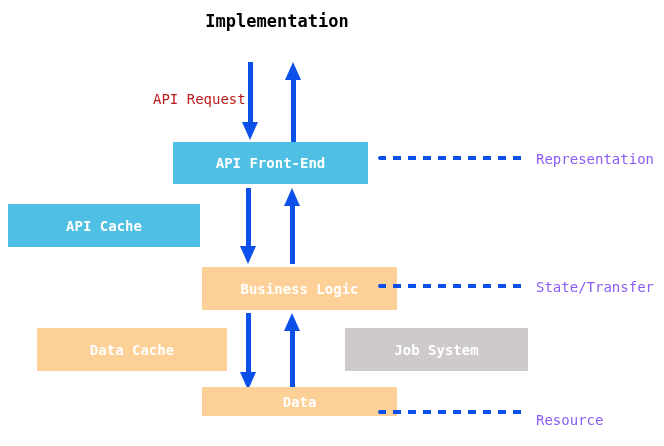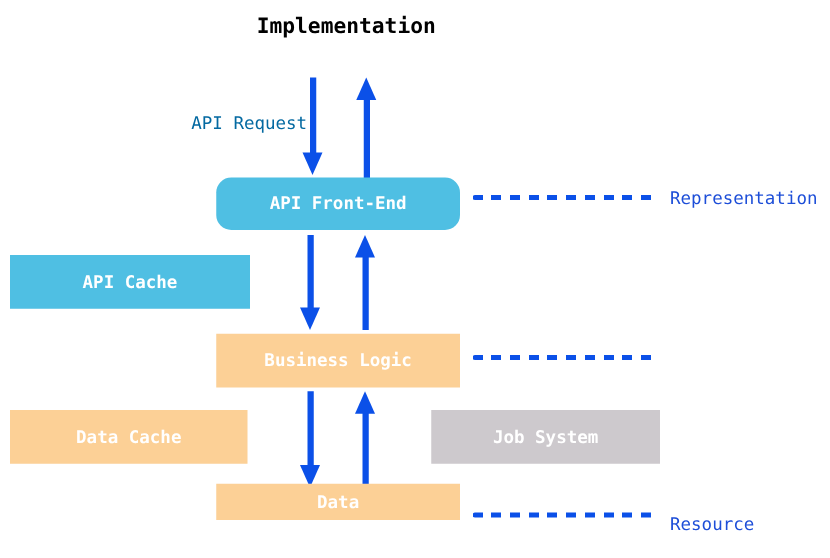--- a/index.html
+++ b/index.html
@@ -20,46 +20,46 @@
     left: 173px; top: 11px; width: 208px;
     text-align: center;
     font-size: 17px;
     font-weight: bold;
     color: #000000;
   }
 
   .flow-label {
     position: absolute;
     font-size: 14px;
-    color: #0369a1;
+    color: #b91c1c;
     white-space: nowrap;
   }
 
   .layer-label {
     position: absolute;
     font-size: 14px;
-    color: #1d4ed8;
+    color: #8b5cf6;
     white-space: nowrap;
   }
 
   .node {
     position: absolute;
     display: flex;
     align-items: center;
     justify-content: center;
     font-size: 14px;
     font-weight: bold;
     color: #ffffff;
     white-space: nowrap;
   }
   .node.cyan   { background: var(--cyan); }
-  .node.orange { background: var(--orange); }
+  .node.orange { background: var(--orange); margin-left: 29px; }
   .node.gray   { background: var(--gray); }
 
-  .box-api-front-end { left: 173px; top: 142px; width: 195px; height: 42px; border-radius: 12px; }
+  .box-api-front-end { left: 173px; top: 142px; width: 195px; height: 42px; }
   .box-api-cache     { left: 8px;   top: 204px; width: 192px; height: 43px; }
   .box-business-logic{ left: 173px; top: 267px; width: 195px; height: 43px; }
   .box-data-cache    { left: 8px;   top: 328px; width: 190px; height: 43px; }
   .box-job-system    { left: 345px; top: 328px; width: 183px; height: 43px; }
   .box-data          { left: 173px; top: 387px; width: 195px; height: 29px; }
 
   
   .arrow {
     position: absolute;
     width: 16px;
@@ -138,20 +138,21 @@
     <div class="shaft"></div>
     <div class="head"></div>
   </div>
   <div class="arrow up arr-fe-up">
     <div class="shaft"></div>
     <div class="head"></div>
   </div>
 
   <div class="node orange box-business-logic">Business Logic</div>
   <div class="dashed-line dash-state-transfer"></div>
+  <div class="layer-label lbl-state-transfer">State/Transfer</div>
 
   <div class="node gray box-job-system">Job System</div>
   <div class="node orange box-data-cache">Data Cache</div>
 
   <div class="arrow down arr-bl-down">
     <div class="shaft"></div>
     <div class="head"></div>
   </div>
   <div class="arrow up arr-bl-up">
     <div class="shaft"></div>

